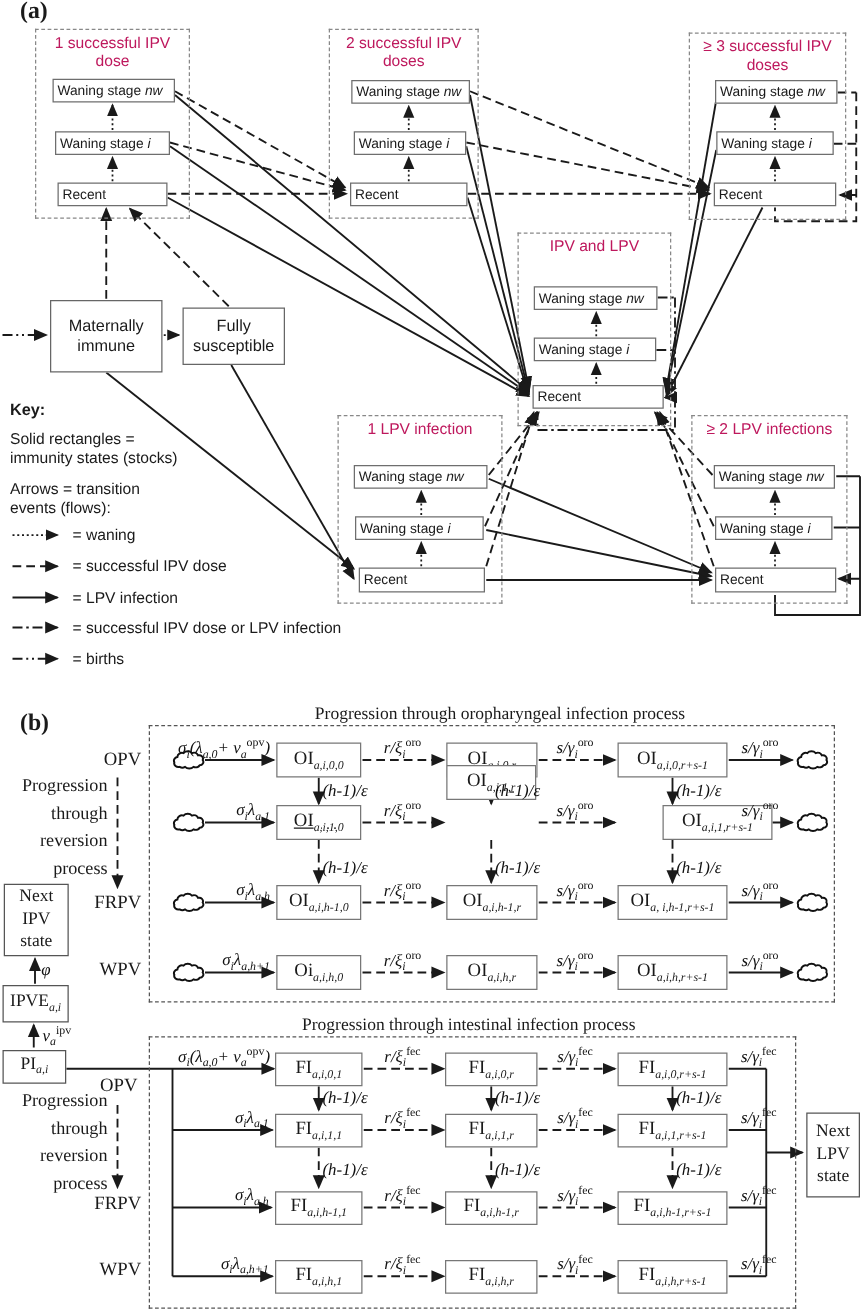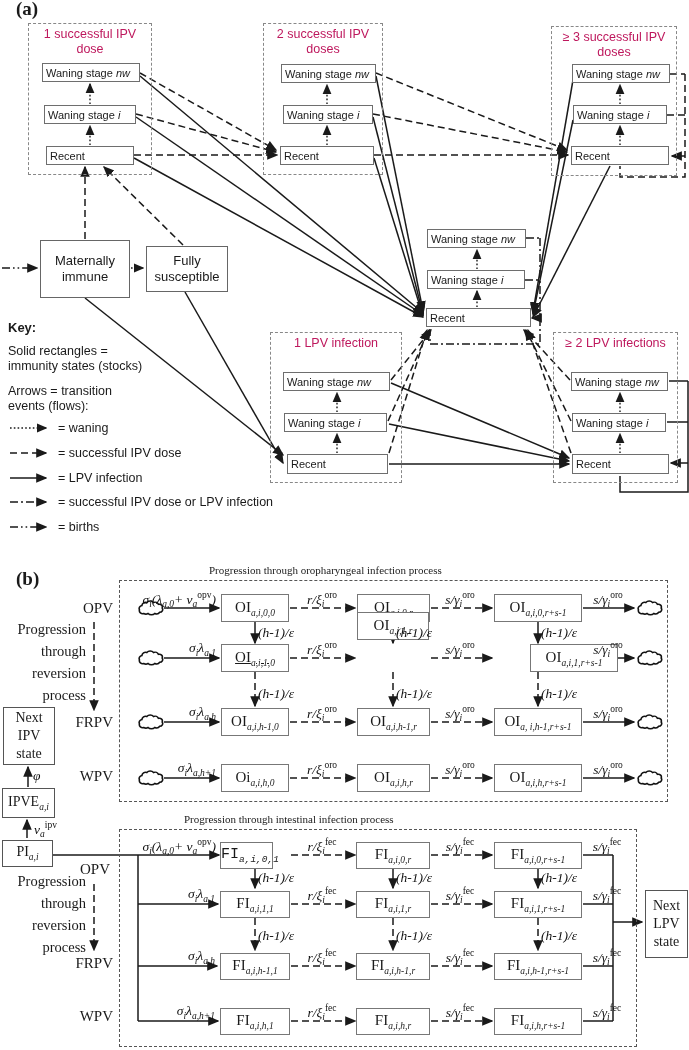--- a/index.html
+++ b/index.html
@@ -18,21 +18,21 @@
   .box{position:absolute;z-index:3;background:#fff;border:1.4px solid #6e6e6e;box-sizing:border-box;
        font-size:11px;line-height:16px;padding:1px 0 0 3px;white-space:nowrap;overflow:hidden;}
   .box .it, .it{font-style:italic;}
   .mbox{position:absolute;z-index:3;background:#fff;border:1.5px solid #666;box-sizing:border-box;
         display:flex;align-items:center;justify-content:center;text-align:center;font-size:13px;line-height:1.25;}
   .keytext{position:absolute;z-index:3;font-size:12.5px;line-height:1.22;}
   .pre{white-space:pre-line;}
   .bold{font-weight:bold;}
   
   .bdash{position:absolute;z-index:2;border:1.4px dashed #555;box-sizing:border-box;}
-  .btitle{position:absolute;z-index:3;text-align:left;font-family:"Liberation Serif",serif;font-size:11px;}
+  .btitle{position:absolute;z-index:3;text-align:center;font-family:"Liberation Serif",serif;font-size:14px;}
   .btitle span{background:#fff;padding:0 4px;}
   .bbox{position:absolute;z-index:3;background:#fff;border:1.3px solid #777;box-sizing:border-box;
         font-family:"Liberation Serif",serif;font-size:15px;text-align:center;white-space:nowrap;}
   .bbox sub{font-size:9.5px;font-style:italic;}
   .sbox{position:absolute;z-index:3;background:#fff;border:1.4px solid #555;box-sizing:border-box;
         font-family:"Liberation Serif",serif;font-size:14px;display:flex;align-items:center;justify-content:center;
         text-align:center;line-height:1.3;}
   .math{position:absolute;z-index:3;font-family:"Liberation Serif",serif;font-style:italic;font-size:13.5px;
         line-height:1;color:#111;white-space:nowrap;}
   .math sub{font-size:9.5px;font-style:italic;}
@@ -207,20 +207,23 @@
 <div class="plabel" style="left:16px;top:-2px;">(a)</div>
 
 <div class="grp" style="left:28px;top:23px;width:124px;height:152px;">
   <div class="gtitle">1 successful IPV dose</div>
 </div>
 <div class="grp" style="left:263px;top:23px;width:120px;height:152px;">
   <div class="gtitle">2 successful IPV doses</div>
 </div>
 <div class="grp" style="left:551px;top:26px;width:126px;height:150px;">
   <div class="gtitle">≥ 3 successful IPV doses</div>
+</div>
+<div class="grp" style="left:414px;top:186px;width:123px;height:155px;">
+  <div class="gtitle">IPV and LPV</div>
 </div>
 <div class="grp" style="left:270px;top:332px;width:132px;height:151px;">
   <div class="gtitle">1 LPV infection</div>
 </div>
 <div class="grp" style="left:553px;top:332px;width:125px;height:151px;">
   <div class="gtitle">≥ 2 LPV infections</div>
 </div>
 
 <div class="box" style="left:42px;top:63px;width:98px;height:19px;"><span>Waning stage </span><span class="it">nw</span></div>
 <div class="box" style="left:44px;top:105px;width:92px;height:19px;"><span>Waning stage </span><span class="it">i</span></div>
@@ -335,21 +338,21 @@
     <div class="math tlab" style="left: 291px; top: 761px; width: 62px;"><span>r/ξ</span><sub>i</sub><sup>oro</sup></div>
     <div class="math tlab" style="left: 429px; top: 761px; width: 62px;"><span>s/γ</span><sub>i</sub><sup>oro</sup></div>
     <div class="math tlab" style="left: 581px; top: 761px; width: 54px;"><span>s/γ</span><sub>i</sub><sup>oro</sup></div>
     <div class="math srclab" style="left: 142px; top: 761px; width: 74px;"><span>σ</span><sub>i</sub><span>λ</span><sub>a,h+1</sub></div>
     <div class="math" style="left: 258px; top: 626px; width: 52px;">(h-1)/ε</div>
     <div class="math" style="left: 396px; top: 626px; width: 52px;">(h-1)/ε</div>
     <div class="math" style="left: 541px; top: 626px; width: 52px;">(h-1)/ε</div>
     <div class="math" style="left: 258px; top: 687px; width: 52px;">(h-1)/ε</div>
     <div class="math" style="left: 396px; top: 687px; width: 52px;">(h-1)/ε</div>
     <div class="math" style="left: 541px; top: 687px; width: 52px;">(h-1)/ε</div>
-    <div class="bbox" style="left: 220px; top: 841.5px; width: 53px; height: 27px; line-height: 23px; font-family: Liberation Mono, monospace;"><span>FI</span><sub>a,i,0,1</sub></div>
+    <div class="bbox" style="left: 220px; top: 841.5px; width: 70px; height: 27px; line-height: 23px;"><span>FI</span><sub>a,i,0,1</sub></div>
     <div class="bbox" style="left: 356px; top: 841.5px; width: 74px; height: 27px; line-height: 23px;"><span>FI</span><sub>a,i,0,r</sub></div>
     <div class="bbox" style="left: 494px; top: 841.5px; width: 88px; height: 27px; line-height: 23px;"><span>FI</span><sub>a,i,0,r+s-1</sub></div>
     <div class="math tlab" style="left: 291px; top: 838px; width: 62px;"><span>r/ξ</span><sub>i</sub><sup>fec</sup></div>
     <div class="math tlab" style="left: 429px; top: 838px; width: 62px;"><span>s/γ</span><sub>i</sub><sup>fec</sup></div>
     <div class="math tlab" style="left: 580px; top: 838px; width: 54px;"><span>s/γ</span><sub>i</sub><sup>fec</sup></div>
     <div class="math srclab" style="left: 114px; top: 838px; width: 102px;"><span>σ</span><sub>i</sub><span>(λ</span><sub>a,0</sub><span>+ v</span><sub>a</sub><sup>opv</sup><span>)</span></div>
     <div class="bbox" style="left: 220px; top: 890.5px; width: 70px; height: 27px; line-height: 23px;"><span>FI</span><sub>a,i,1,1</sub></div>
     <div class="bbox" style="left: 356px; top: 890.5px; width: 74px; height: 27px; line-height: 23px;"><span>FI</span><sub>a,i,1,r</sub></div>
     <div class="bbox" style="left: 494px; top: 890.5px; width: 88px; height: 27px; line-height: 23px;"><span>FI</span><sub>a,i,1,r+s-1</sub></div>
     <div class="math tlab" style="left: 291px; top: 887px; width: 62px;"><span>r/ξ</span><sub>i</sub><sup>fec</sup></div>

